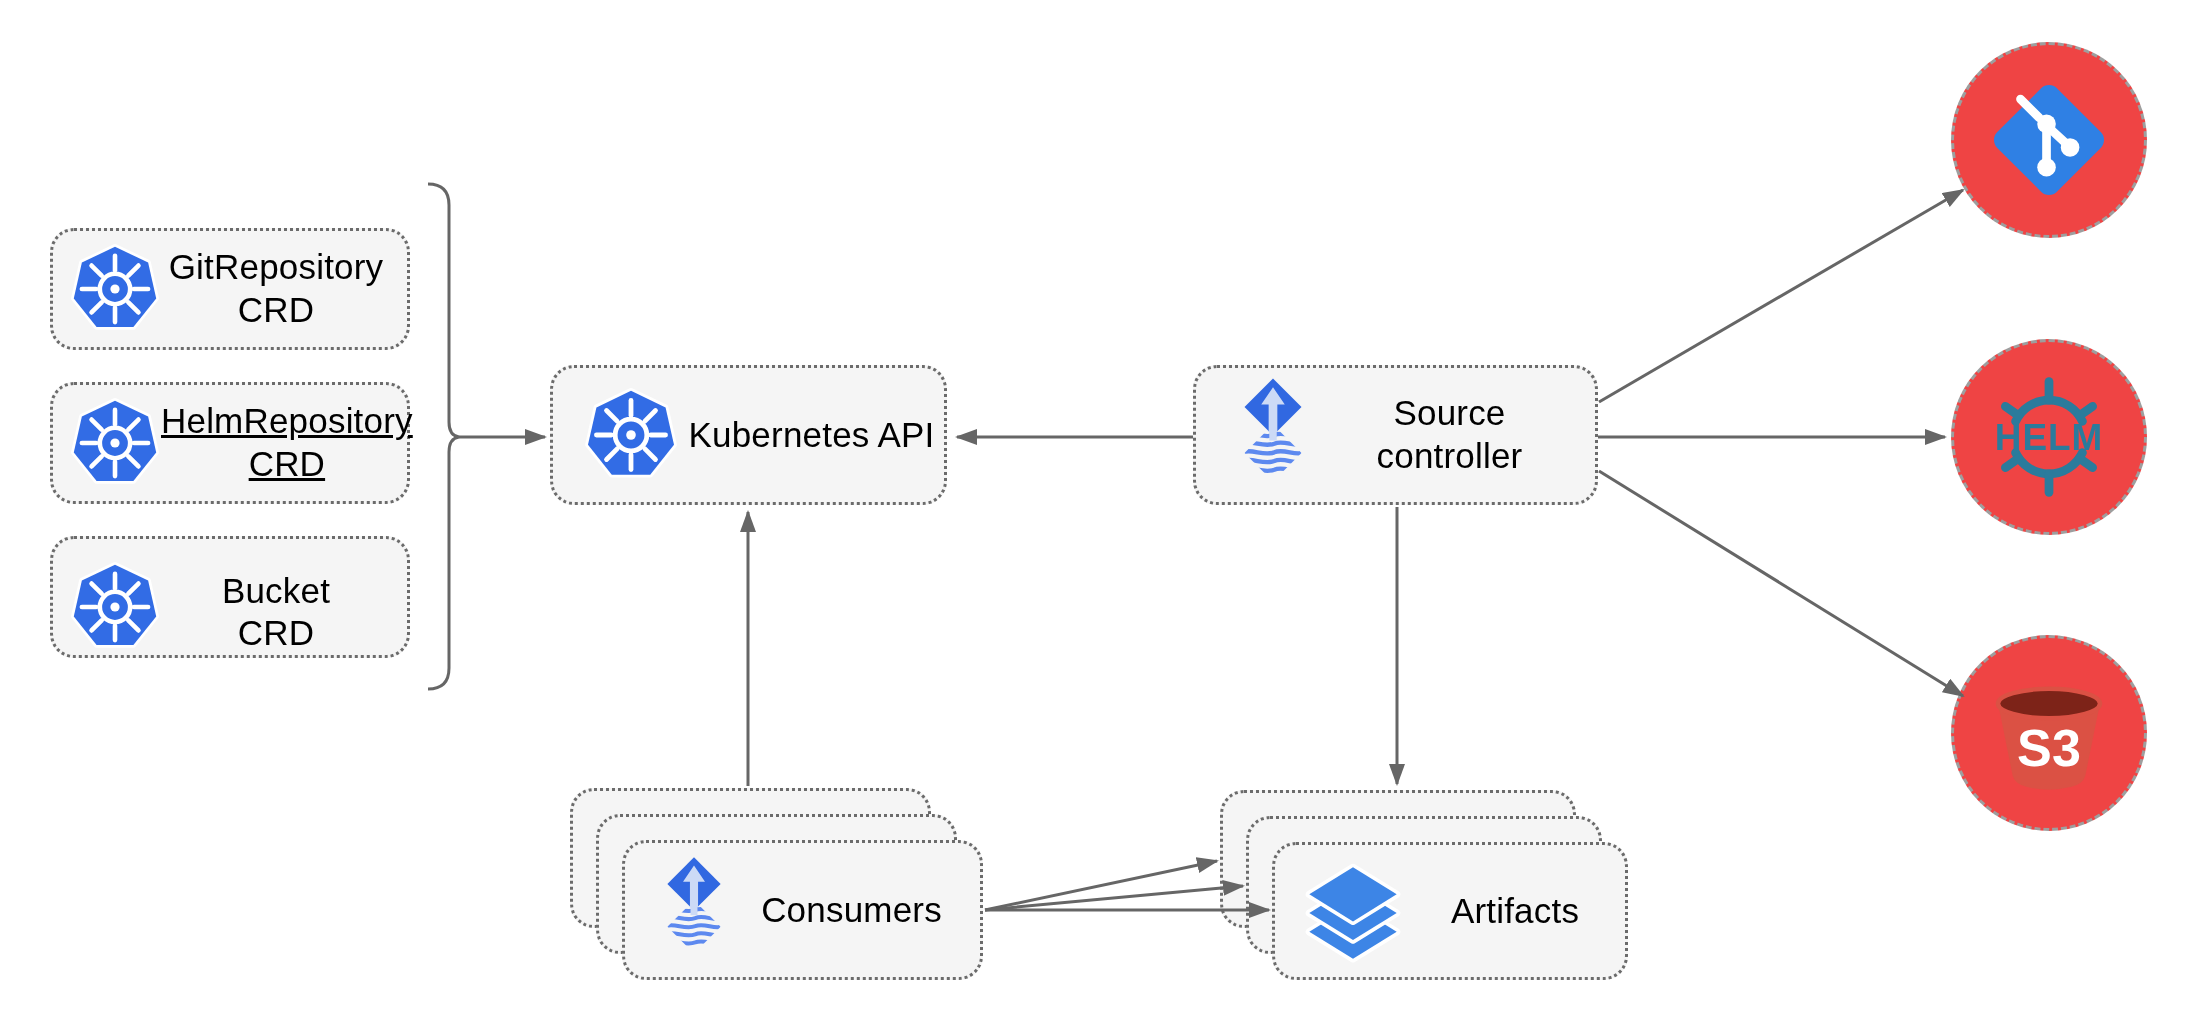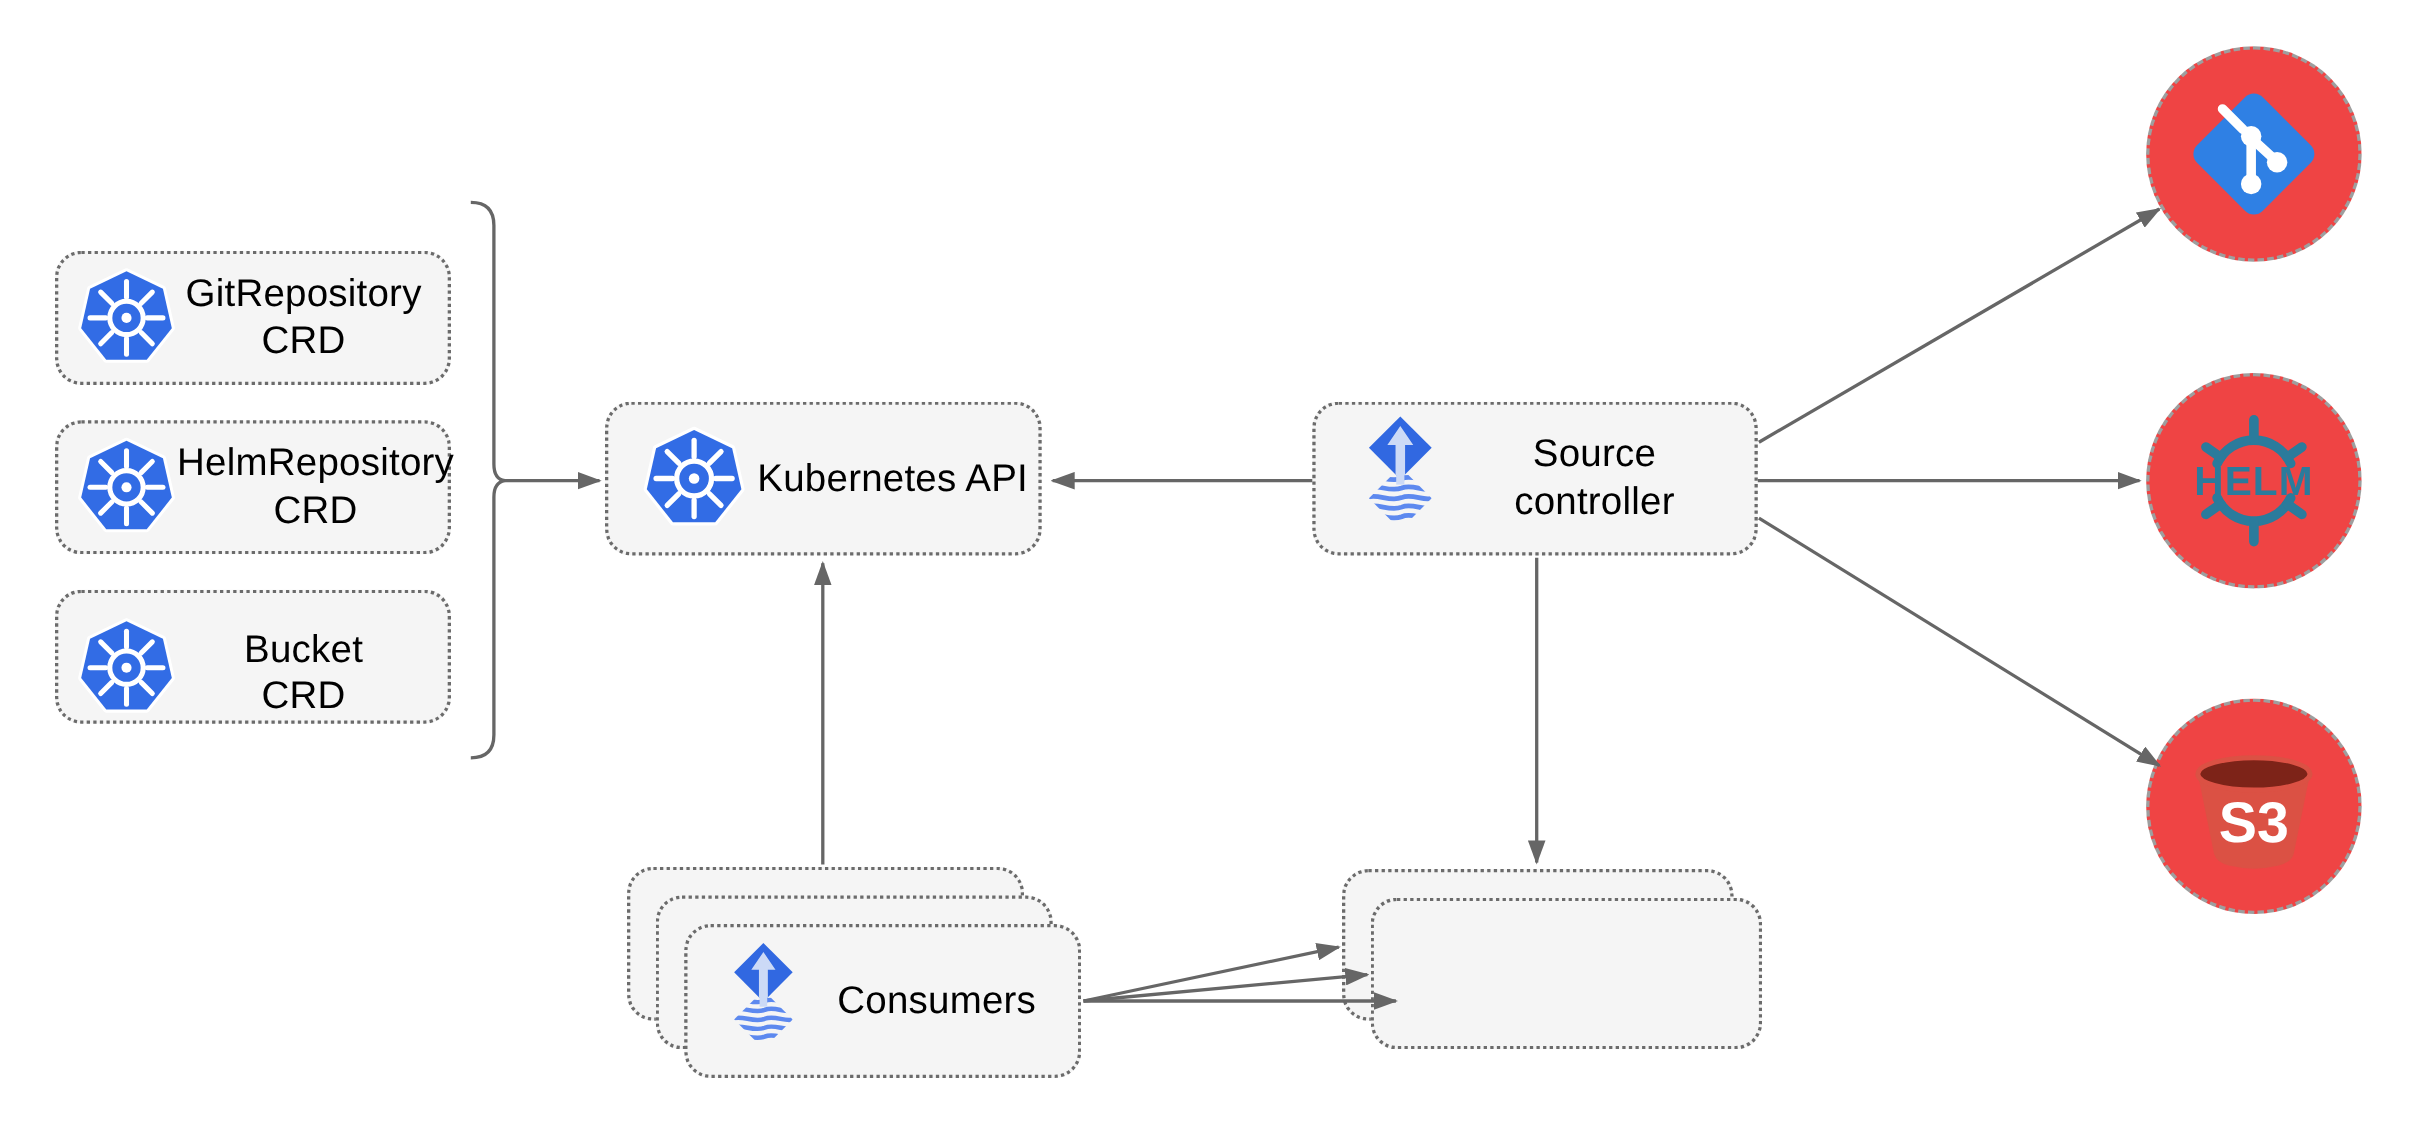--- a/index.html
+++ b/index.html
@@ -13,21 +13,21 @@
          border:3px dotted #6b6b6b;border-radius:24px;}
   .label{flex:1;text-align:center;font-size:35px;line-height:1.22;color:#000;
          white-space:pre-line;letter-spacing:0.2px;}
   .icon{flex:none;}
   .circle{position:absolute;box-sizing:border-box;width:196px;height:196px;border-radius:50%;
           background:#ef4444;border:3px dashed #9e9e9e;
           display:flex;align-items:center;justify-content:center;z-index:2;}
   
   .crd{left:50px;width:360px;height:122px;padding:0 16px;}
   #crd-git{top:228px;}
-  #crd-helm{top:382px;}
+  #crd-helm{top:382px;text-decoration:underline;}
   #crd-bucket{top:536px;align-items:flex-end;}
   #k8s-api{left:550px;top:365px;width:397px;height:140px;padding-left:30px;}
   #source-controller{left:1193px;top:365px;width:405px;height:140px;padding-left:46px;}
   #consumers-back{left:570px;top:788px;width:361px;height:140px;z-index:1;}
   #consumers-mid{left:596px;top:814px;width:361px;height:140px;z-index:2;}
   #consumers{left:622px;top:840px;width:361px;height:140px;padding-left:40px;z-index:3;}
   #artifacts-back{left:1220px;top:790px;width:356px;height:138px;z-index:1;}
   #artifacts-mid{left:1246px;top:816px;width:356px;height:138px;z-index:2;}
   #artifacts{left:1272px;top:842px;width:356px;height:138px;padding-left:26px;z-index:3;}
   #circle-git{left:1951px;top:42px;}
@@ -139,20 +139,28 @@
   <div class="ghost" id="consumers-mid"></div>
   <div class="node" id="consumers">
     <svg class="icon" width="58" height="110" viewBox="0 0 100 190">
         <use href="#sym-flux"></use>
       </svg>
     <div class="label">Consumers</div>
   </div>
 
   <div class="ghost" id="artifacts-back"></div>
   <div class="ghost" id="artifacts-mid"></div>
+  <div class="node" id="artifacts">
+    <svg class="icon" width="104" height="104" viewBox="0 0 100 100">
+      <polygon points="50,44 92,70 50,96 8,70" fill="#3d85e6" stroke="#ffffff" stroke-width="7" paint-order="stroke" stroke-linejoin="round"></polygon>
+      <polygon points="50,26 92,52 50,78 8,52" fill="#3d85e6" stroke="#ffffff" stroke-width="7" paint-order="stroke" stroke-linejoin="round"></polygon>
+      <polygon points="50,8 92,34 50,60 8,34" fill="#3d85e6" stroke="#ffffff" stroke-width="7" paint-order="stroke" stroke-linejoin="round"></polygon>
+    </svg>
+    <div class="label">Artifacts</div>
+  </div>
 
   <div class="circle" id="circle-git">
     <svg width="124" height="124" viewBox="0 0 100 100">
       <rect x="16" y="16" width="68" height="68" rx="9" transform="rotate(45 50 50)" fill="#2f80e4"></rect>
       <g stroke="#ffffff" stroke-width="7" stroke-linecap="round">
         <line x1="27" y1="17" x2="42" y2="32"></line>
         <line x1="48" y1="40" x2="48" y2="68"></line>
         <line x1="51" y1="41" x2="64" y2="53"></line>
       </g>
       <circle cx="48" cy="37" r="7.5" fill="#ffffff"></circle>

